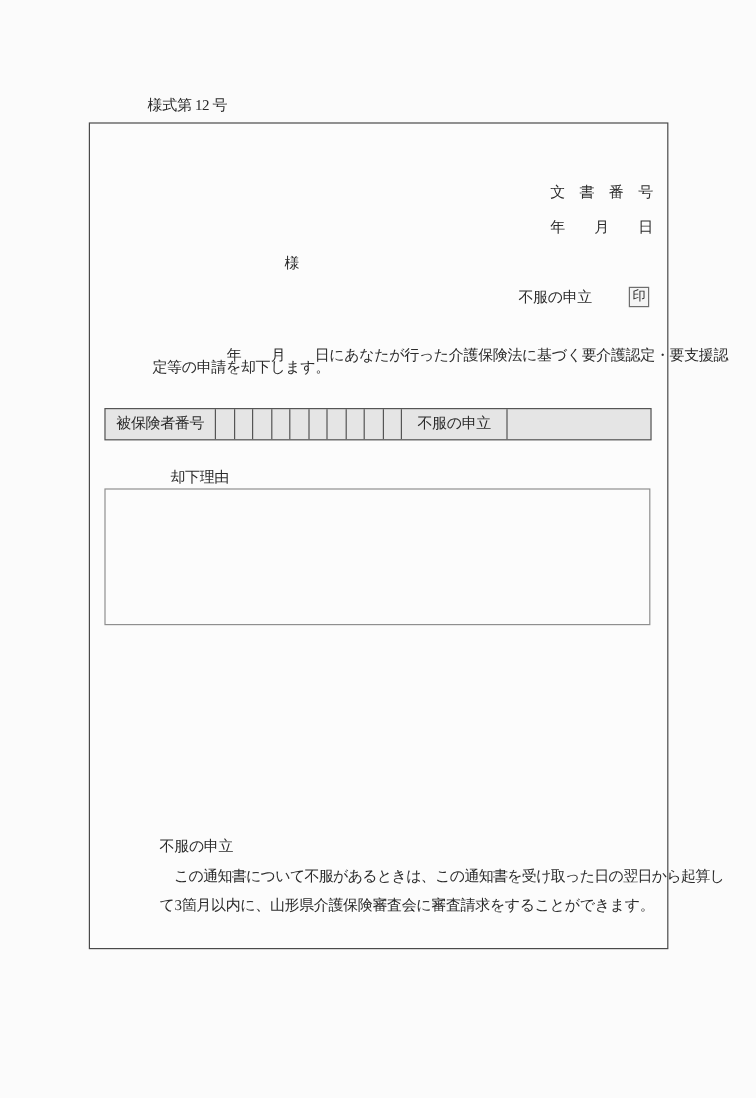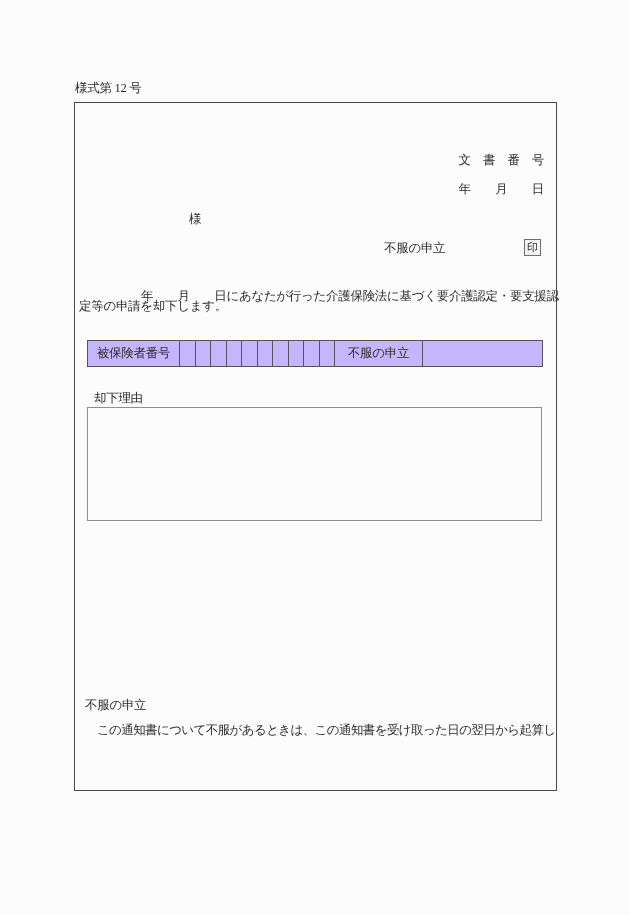--- a/index.html
+++ b/index.html
@@ -13,20 +13,21 @@
     background: #fbfbfb;
     font-family: "Liberation Serif", "DejaVu Serif", serif;
     color: #2b2b2b;
     overflow: hidden;
   }
   .txt {
     font-size: 12.5px;
     letter-spacing: -0.3px;
     white-space: nowrap;
     line-height: 1.2;
+    margin-left: 48px;
   }
   #form-number {
     position: absolute;
     left: 75px;
     top: 81px;
   }
   #notice-box {
     position: absolute;
     left: 74px;
     top: 102px;
@@ -90,21 +91,21 @@
   }
   #insured-table {
     position: absolute;
     top: 237px;
     left: 12px;
     width: 456px;
     height: 27px;
     display: flex;
     border: 1px solid #555;
     box-sizing: border-box;
-    background: #c4b5fd;
+    background: #e5e5e5;
   }
   #insured-table .cell {
     border-right: 1px solid #555;
     box-sizing: border-box;
     display: flex;
     align-items: center;
     justify-content: center;
     font-size: 12.5px;
     letter-spacing: -0.3px;
     white-space: nowrap;
@@ -186,14 +187,15 @@
   </div>
 
   <div class="txt" id="reason-label">却下理由</div>
 
   <div id="reason-box"></div>
 
   <div class="txt" id="appeal-heading">不服の申立</div>
 
   <div class="txt" id="appeal-line-1">　この通知書について不服があるときは、この通知書を受け取った日の翌日から起算し</div>
 
+  <div class="txt" id="appeal-line-2">て3箇月以内に、山形県介護保険審査会に審査請求をすることができます。</div>
 
 </div>
 
 </body></html>

